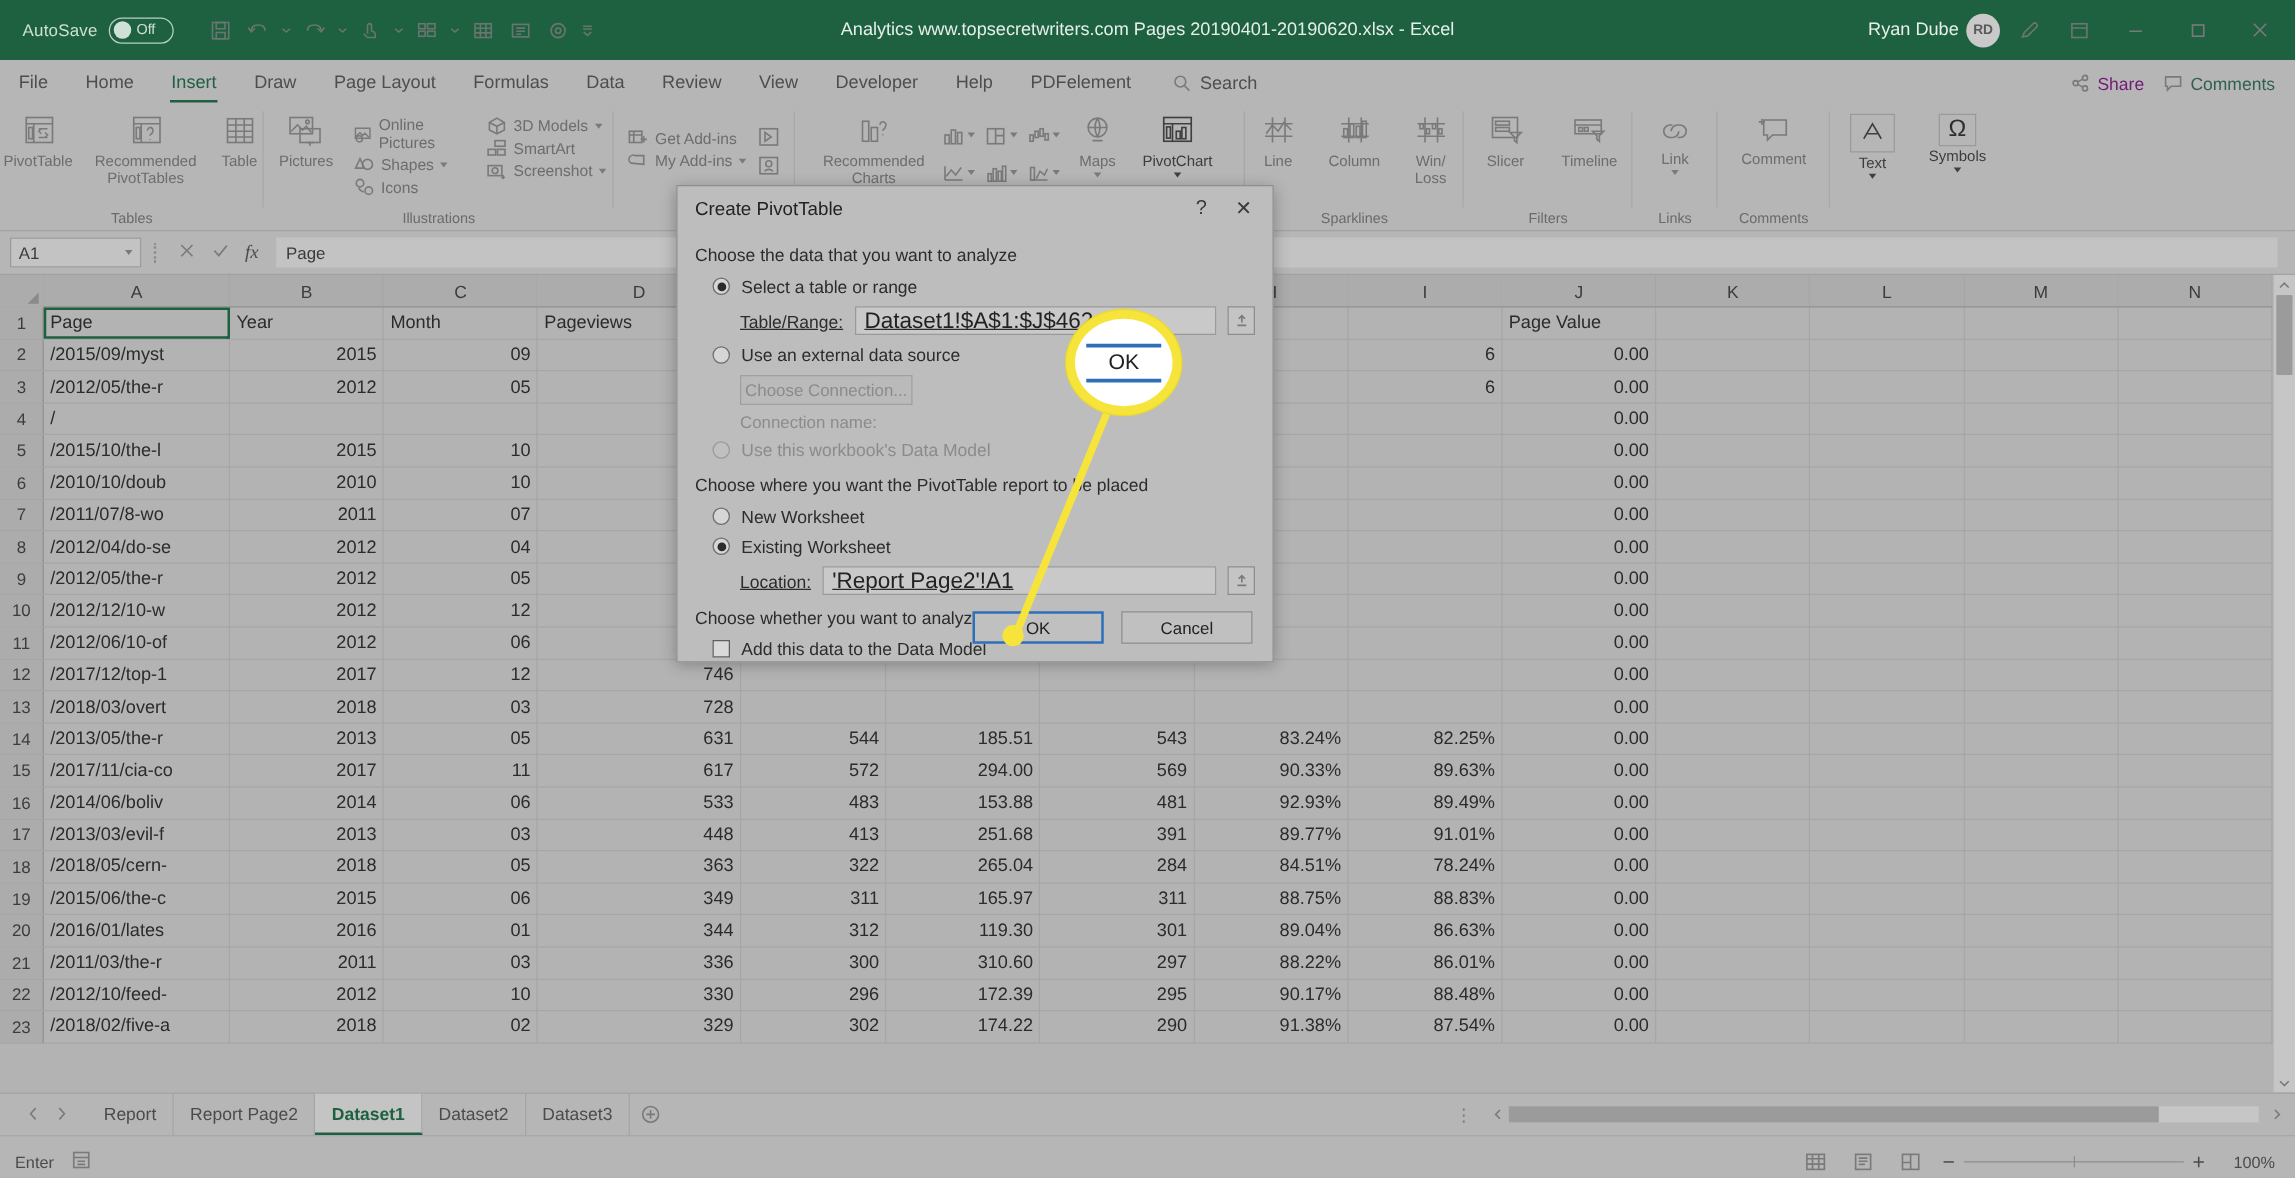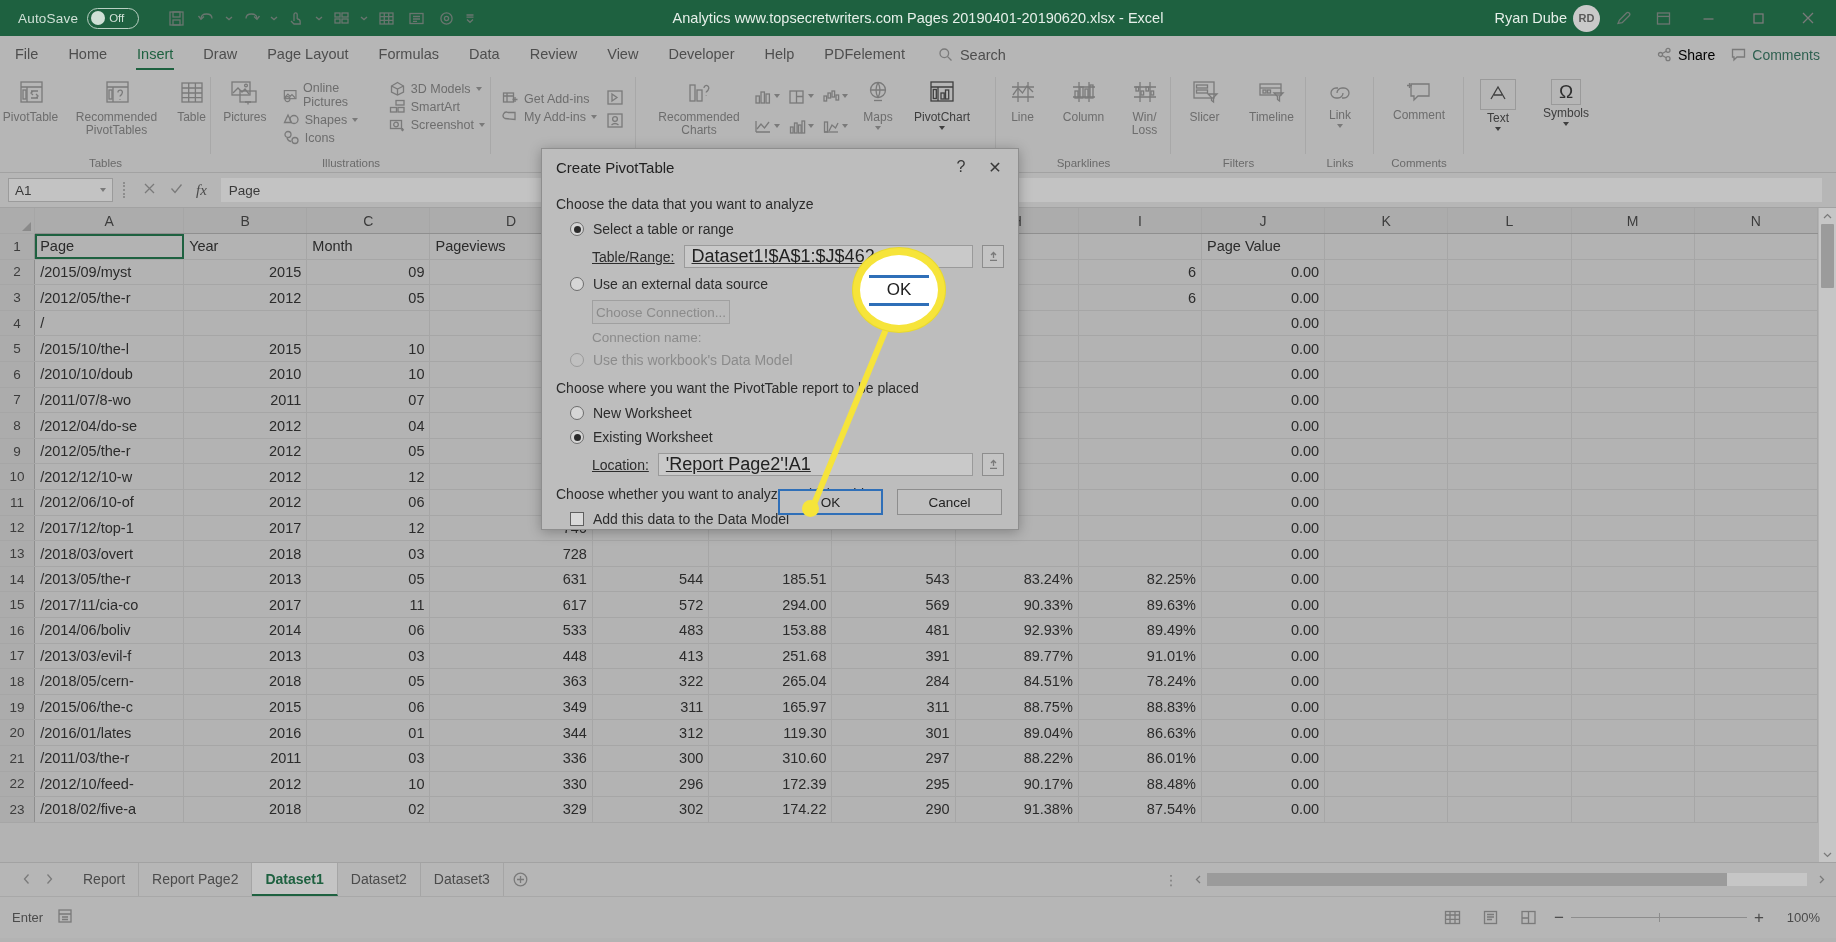--- a/index.html
+++ b/index.html
@@ -6,21 +6,21 @@
   html,body { width:1836px; height:942px; overflow:hidden; }
   body {
     font-family: "Liberation Sans", sans-serif;
     font-size: 14px;
     background: #b3b3b3;
     color: #5f5f5f;
     position: relative;
   }
   
   #titlebar {
-    height: 36px; background:#1e6140; display:flex; align-items:center;
+    height: 48px; background:#1e6140; display:flex; align-items:center;
     color:#dfe9e3; position:relative;
   }
   .qa-left { display:flex; align-items:center; gap:9px; padding-left:18px; }
   .autosave-label { font-size:13.5px; color:#cfe0d6; letter-spacing:.2px; }
   .toggle {
     width:52px; height:21px; border-radius:11px; border:1.4px solid #b9cfc2;
     display:flex; align-items:center; padding:0 3px; gap:4px; background:transparent;
   }
   .toggle .knob { width:14px;height:14px;border-radius:50%;background:#cfe0d6;}
   .toggle .txt { font-size:11.5px; color:#cfe0d6;}
@@ -312,21 +312,21 @@
     <span>Search</span>
   </div>
   <div class="tabbar-right">
     <span class="item">
       <svg width="15" height="15" viewBox="0 0 15 15" stroke="#8d8d8d">
           <circle cx="11" cy="3.3" r="2"></circle>
           <circle cx="3.5" cy="7.5" r="2"></circle>
           <circle cx="11" cy="11.7" r="2"></circle>
           <path d="M5.3 6.5 L9.2 4.3 M5.3 8.5 L9.2 10.7"></path>
         </svg>
-      <span style="color:#000000">Share</span>
+      <span style="color:#701a75">Share</span>
     </span>
     <span class="item">
       <svg width="15" height="15" viewBox="0 0 15 15" stroke="#2f6050">
           <path d="M1.5 2.5 H13.5 V10 H6 L3 13 V10 H1.5 Z"></path>
         </svg>
       <span style="color:#2f6050">Comments</span>
     </span>
   </div>
 </div>
 

